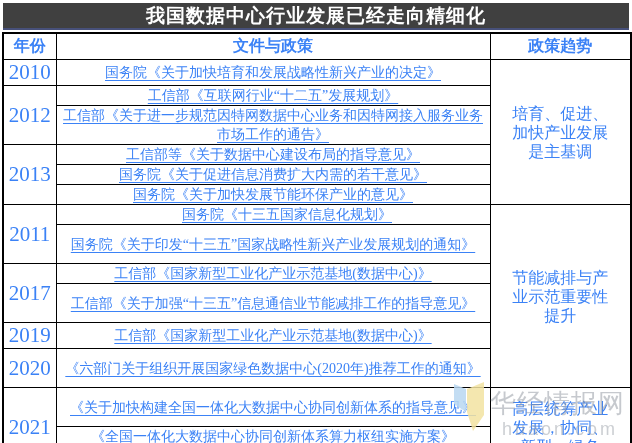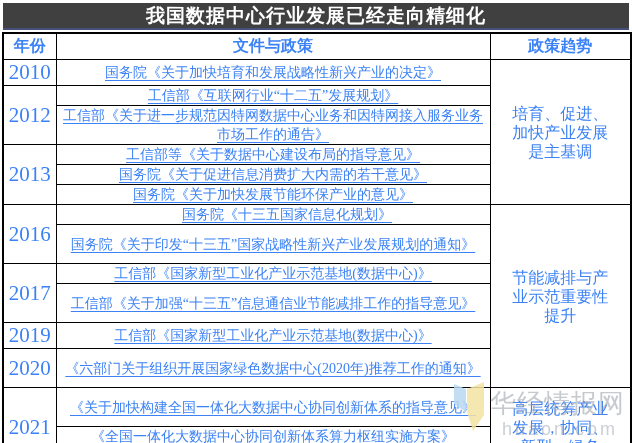--- a/index.html
+++ b/index.html
@@ -83,21 +83,21 @@
           <td class="year" rowspan="3">2013</td>
           <td class="policy" style="height: 19px;">工信部等《关于数据中心建设布局的指导意见》</td>
         </tr>
         <tr>
           <td class="policy" style="height: 19px;">国务院《关于促进信息消费扩大内需的若干意见》</td>
         </tr>
         <tr>
           <td class="policy" style="height: 19px;">国务院《关于加快发展节能环保产业的意见》</td>
         </tr>
         <tr>
-          <td class="year" rowspan="2">2016</td>
+          <td class="year" rowspan="2">2011</td>
           <td class="policy" style="height: 19px; padding-left: 28px;">国务院《十三五国家信息化规划》</td>
           <td class="trend" rowspan="6">节能减排与产业示范重要性提升</td>
         </tr>
         <tr>
           <td class="policy" style="height: 38px;">国务院《关于印发“十三五”国家战略性新兴产业发展规划的通知》</td>
         </tr>
         <tr>
           <td class="year" rowspan="2">2017</td>
           <td class="policy" style="height: 19px;">工信部《国家新型工业化产业示范基地(数据中心)》</td>
         </tr>

